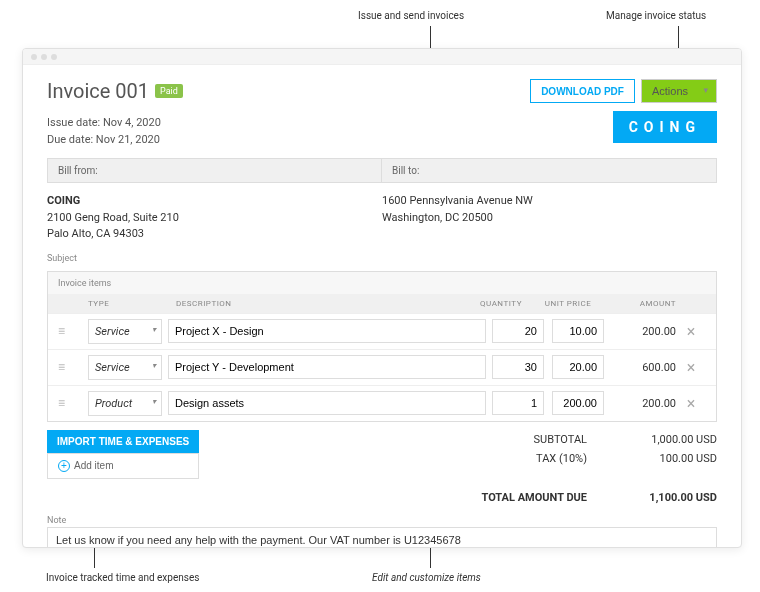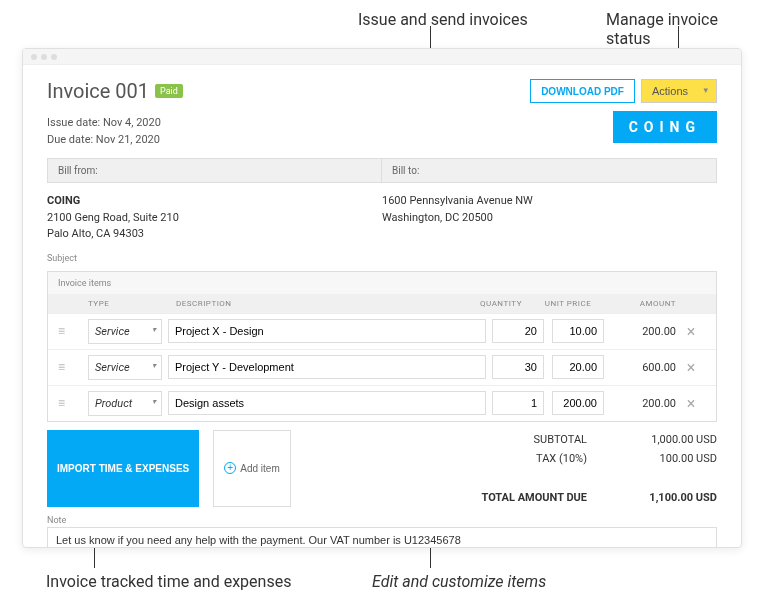--- a/index.html
+++ b/index.html
@@ -7,21 +7,21 @@
     font-family: -apple-system, BlinkMacSystemFont, "Segoe UI", Roboto, Arial, sans-serif;
     background: #fff;
     font-size: 12px;
     color: #333;
     width: 760px;
     height: 592px;
     position: relative;
   }
   .annotation {
     position: absolute;
-    font-size: 16px;
+    font-size: 10px;
     color: #333;
   }
   .ann-line {
     position: absolute;
     background: #333;
   }
   .mac-window {
     position: absolute;
     left: 22px;
     top: 48px;
@@ -61,21 +61,21 @@
     border: 1px solid #03a9f4;
     color: #03a9f4;
     background: #fff;
     padding: 5px 10px;
     font-size: 10px;
     font-weight: 600;
     cursor: pointer;
   }
   .btn-actions {
     border: 1px solid #ccc;
-    background: #fde047;
+    background: #84cc16;
     color: #555;
     padding: 5px 28px 5px 10px;
     font-size: 11px;
     position: relative;
     cursor: pointer;
   }
   .btn-actions::after {
     content: "▾";
     position: absolute;
     right: 8px;
@@ -160,21 +160,21 @@
     font-size: 11px;
     background: #fff;
   }
   .select-box { width: 74px; position: relative; cursor: pointer; font-style: italic; }
   .select-box::after { content: "▾"; position: absolute; right: 5px; font-size: 8px; color: #888; }
   .desc-input { width: 100%; margin: 0 6px; }
   .num-input { width: 52px; text-align: right; }
   .amount-cell { width: 72px; text-align: right; font-size: 11px; }
   .del-x { color: #aaa; font-size: 16px; text-align: center; width: 30px; cursor: pointer; }
   .below-items { display: flex; margin-top: 8px; }
-  .left-actions { display: flex; gap: 14px; }
+  .left-actions { display: flex; gap: 0; flex-direction: column; }
   .btn-import {
     background: #03a9f4;
     color: #fff;
     font-size: 10px;
     font-weight: 600;
     padding: 6px 10px;
     border: none;
     cursor: pointer;
   }
   .btn-additem {

